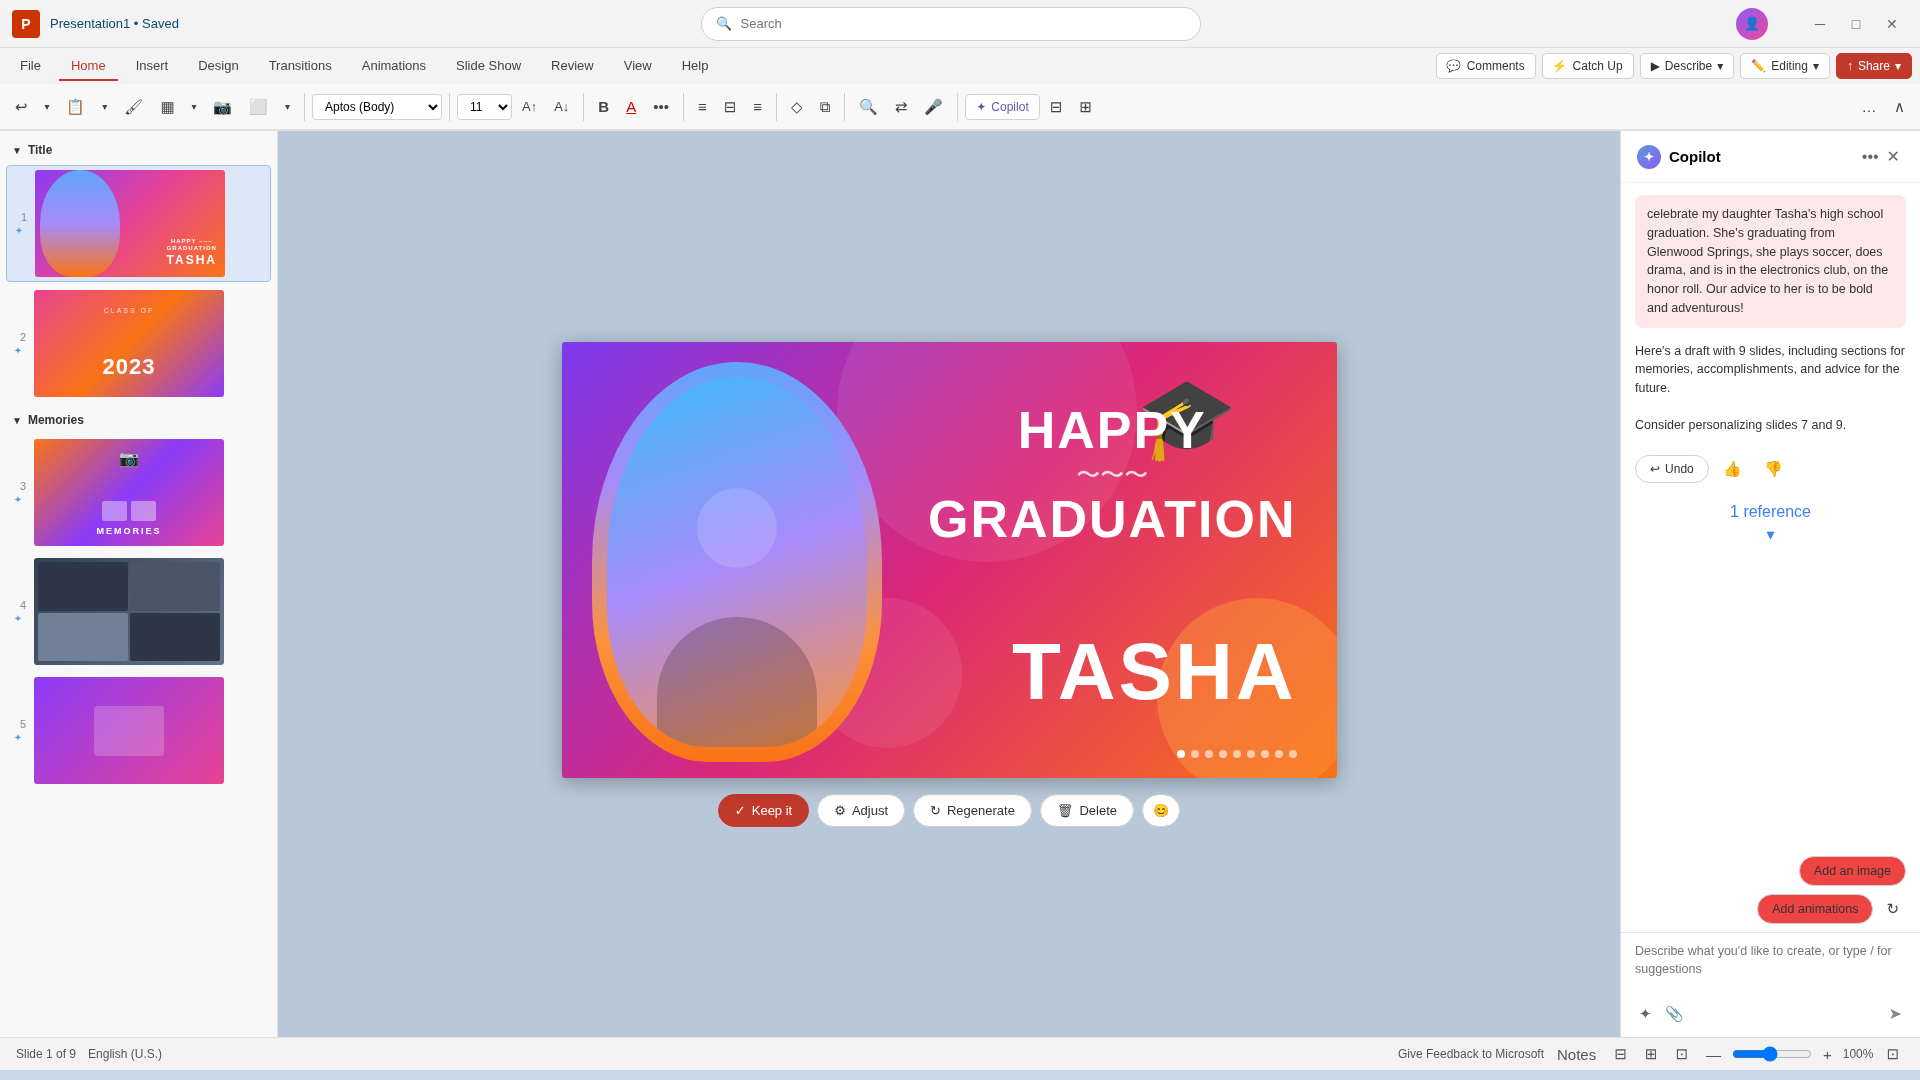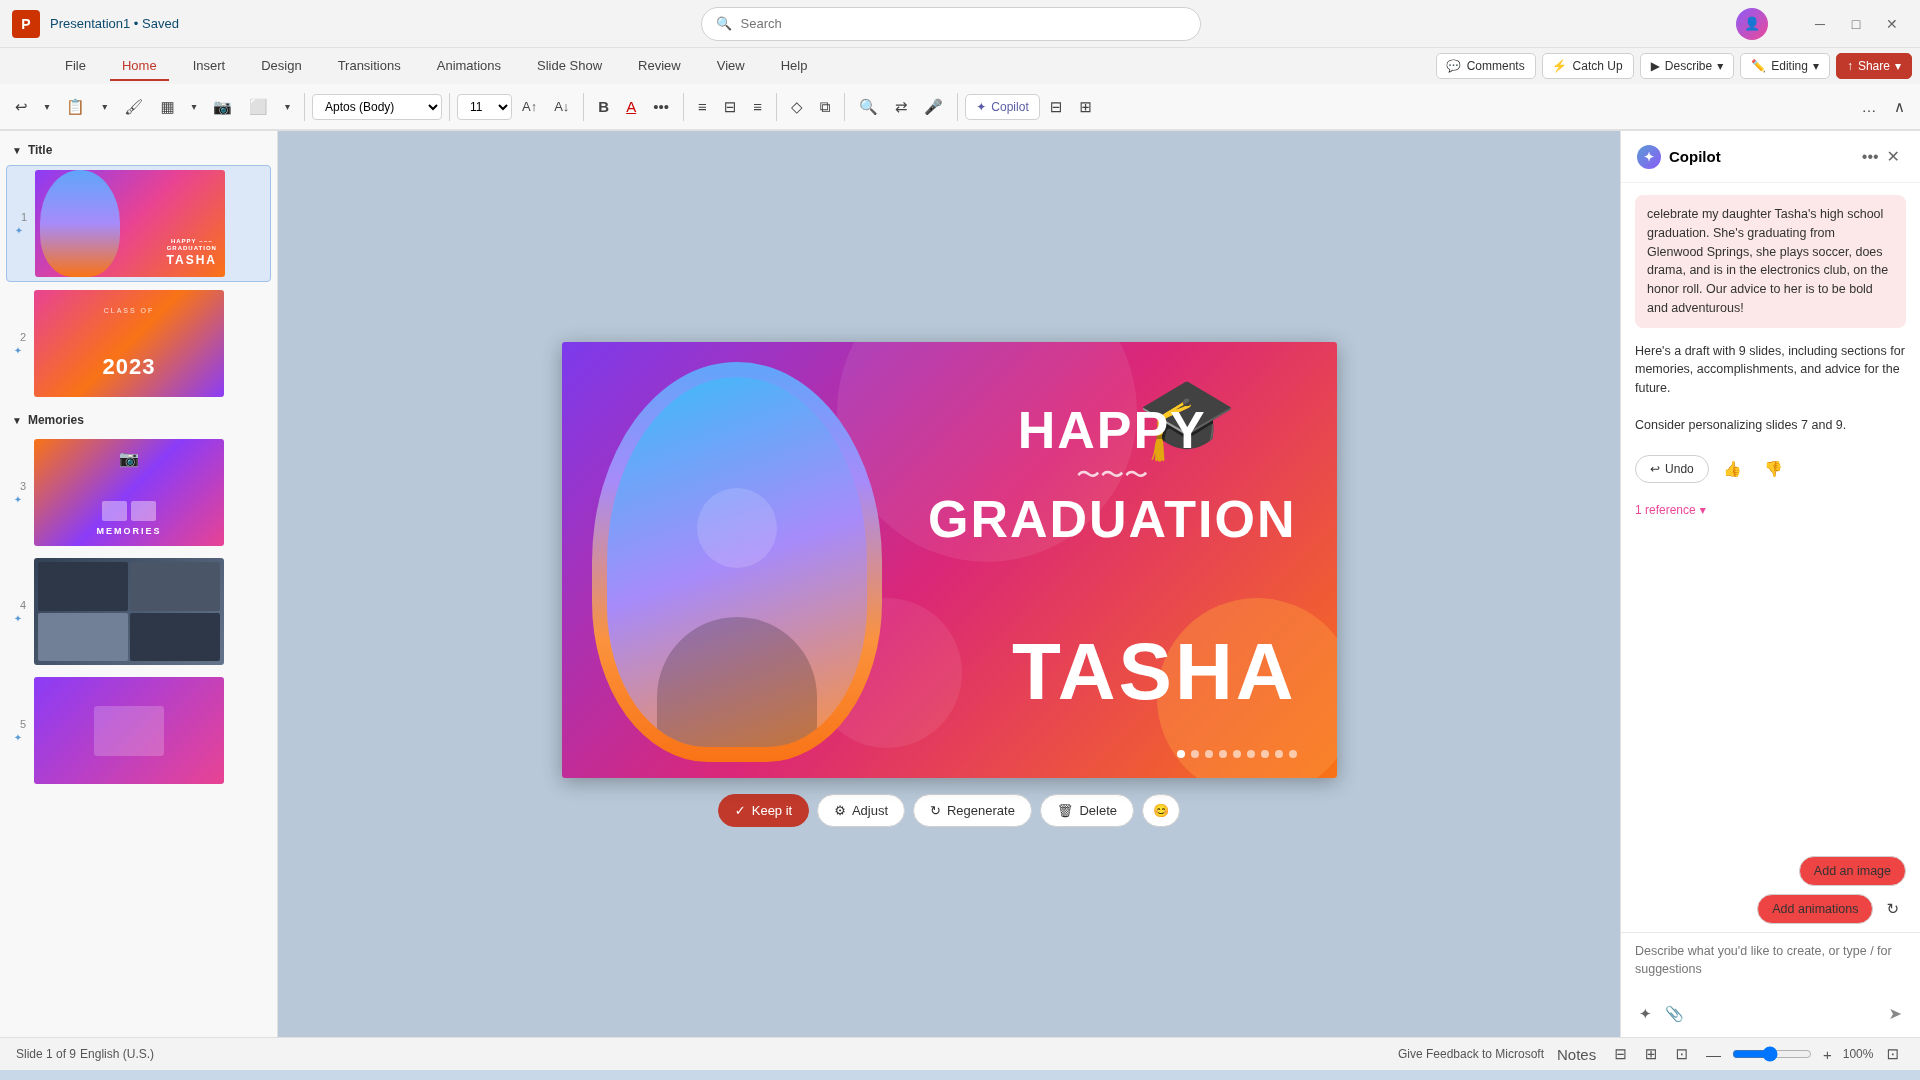--- a/index.html
+++ b/index.html
@@ -52,22 +52,21 @@
 
     
     #ribbon {
       background: #f3f3f3;
       border-bottom: 1px solid #e0e0e0;
     }
     #ribbon-tabs {
       display: flex; align-items: center;
       padding: 0 8px;
       height: 36px;
-      gap: 12px;
-      margin-left: 45px;
+      gap: 6px;
     }
     #ribbon-tabs .tab {
       padding: 6px 12px; font-size: 13px; color: #444;
       cursor: pointer; border-bottom: 2px solid transparent;
       border-radius: 4px 4px 0 0;
     }
     #ribbon-tabs .tab.active {
       color: #c0392b; border-bottom: 2px solid #c0392b; font-weight: 500;
     }
     .ribbon-btn {
@@ -311,22 +310,23 @@
       display: flex; align-items: center; gap: 5px;
       padding: 6px 14px;
       border: 1px solid #d0d0d0;
       border-radius: 16px;
       background: white; cursor: pointer;
       font-size: 12px; color: #333;
     }
 
     .reference-row {
       display: flex; align-items: center; gap: 4px;
-      font-size: 12px; color: #ec4899; cursor: pointer;
+      font-size: 16px; color: #3b82f6; cursor: pointer;
       padding: 4px 0;
+      flex-direction: column;
     }
 
     .copilot-suggestions {
       padding: 8px 14px;
       display: flex; flex-direction: column; gap: 8px;
     }
     .suggestion-btn {
       align-self: flex-end;
       padding: 7px 14px;
       border: 1px solid #d0d0d0;
@@ -366,21 +366,21 @@
     }
 
     
     #statusbar {
       background: #f3f3f3;
       border-top: 1px solid #e0e0e0;
       height: 32px;
       display: flex; align-items: center;
       padding: 16px 16px;
       font-size: 12px; color: #555;
-      gap: 4px;
+      gap: 12px;
     }
     #statusbar .right-controls {
       margin-left: auto;
       display: flex; align-items: center; gap: 8px;
     }
     .status-icon-btn {
       background: none; border: none; cursor: pointer;
       font-size: 15px; color: #555; padding: 3px 5px;
       border-radius: 3px;
     }

